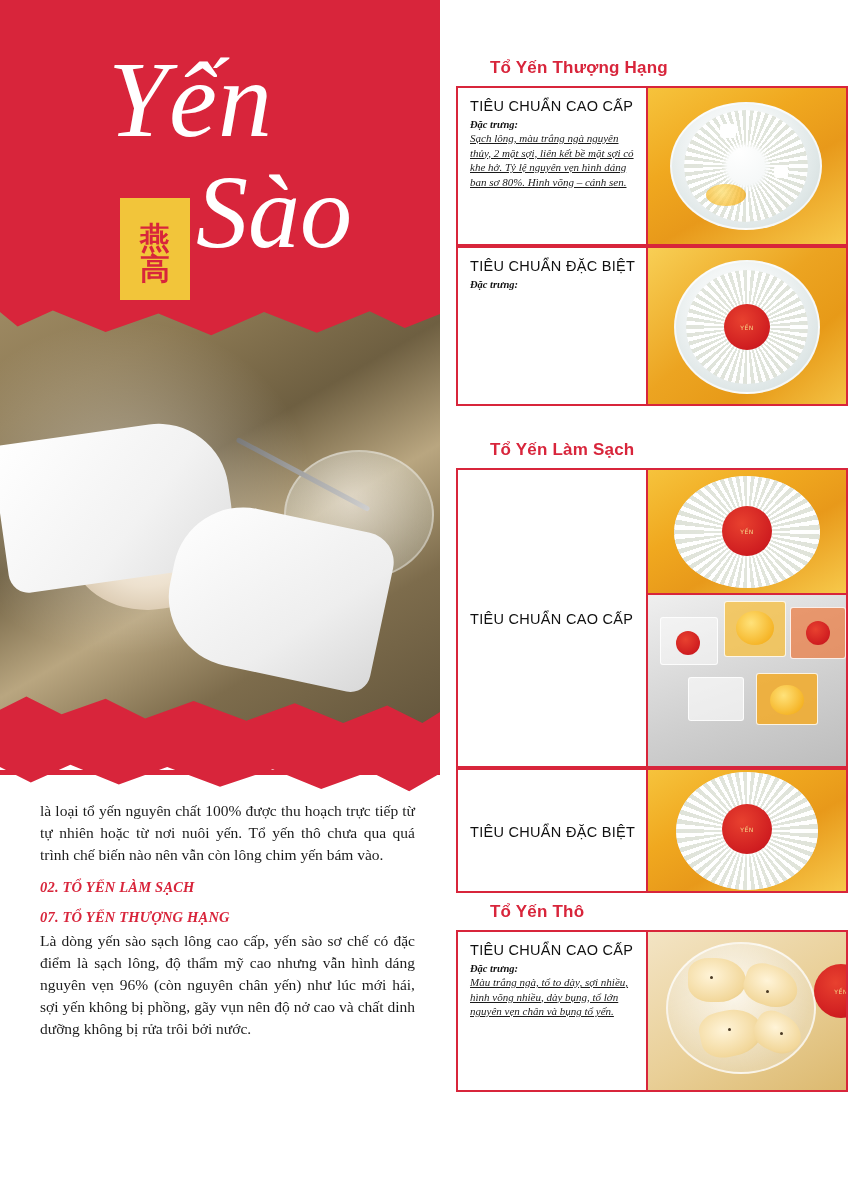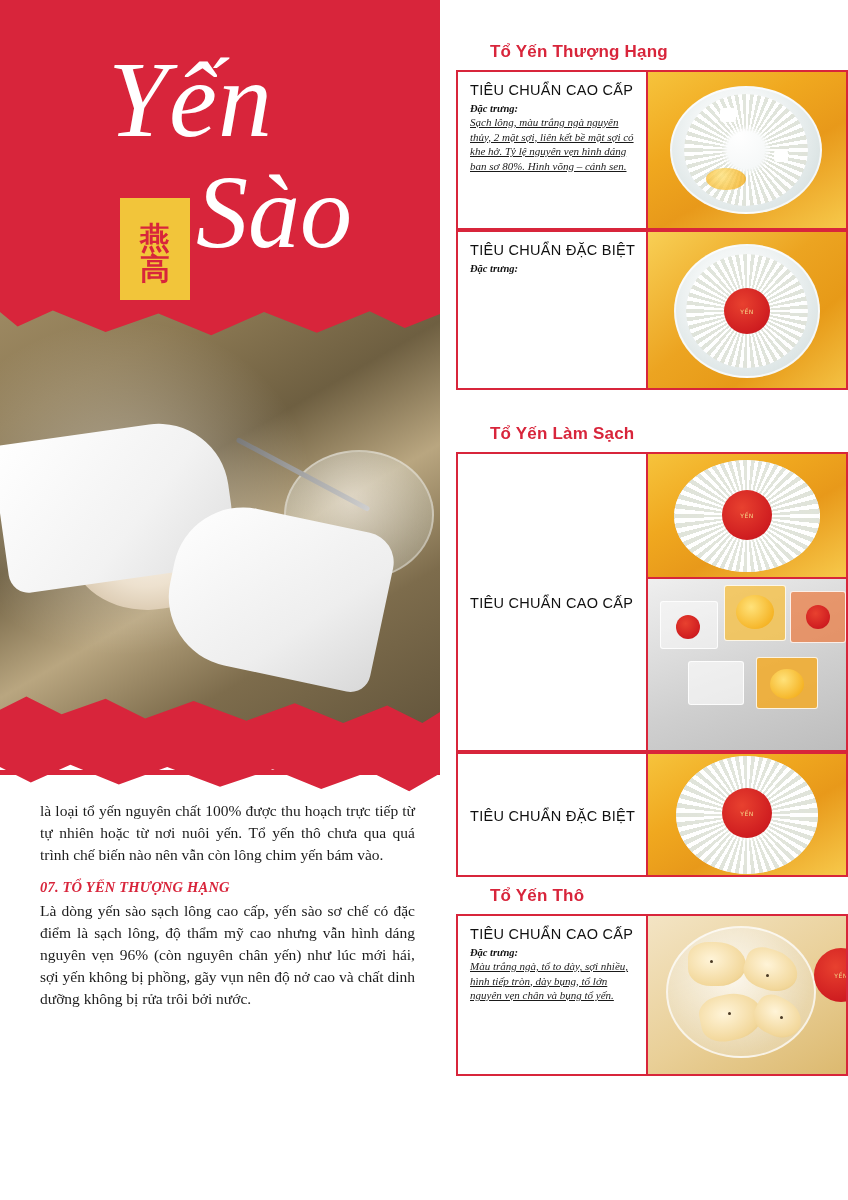--- a/index.html
+++ b/index.html
@@ -165,21 +165,21 @@
     font-family: "Liberation Serif", serif;
     font-size: 15.5px;
     line-height: 1.42;
     color: #1d1d1d;
     text-align: justify;
   }
 
   
   .right-col {
     position: absolute;
-    left: 456px; top: 0;
+    left: 456px; top: 16px;
     width: 392px; height: 868px;
   }
   .grp-title {
     font-family: "Liberation Sans", sans-serif;
     font-weight: bold;
     font-size: 17px;
     color: #d8253b;
     letter-spacing: .2px;
   }
   .panel {
@@ -297,20 +297,21 @@
       <div class="photo-bot-mask"></div>
     </div>
 
     <div class="red-brush"></div>
 
     <div class="left-text">
       <div class="sec">
         <div class="sec-body">là loại tổ yến nguyên chất 100% được thu hoạch trực tiếp từ tự nhiên hoặc từ nơi nuôi yến. Tổ yến thô chưa qua quá trình chế biến nào nên vẫn còn lông chim yến bám vào.</div>
       </div>
       <div class="sec">
+        <div class="sec-title">02. TỔ YẾN LÀM SẠCH</div>
       </div>
       <div class="sec">
         <div class="sec-title">07. TỔ YẾN THƯỢNG HẠNG</div>
         <div class="sec-body">Là dòng yến sào sạch lông cao cấp, yến sào sơ chế có đặc điểm là sạch lông, độ thẩm mỹ cao nhưng vẫn hình dáng nguyên vẹn 96% (còn nguyên chân yến) như lúc mới hái, sợi yến không bị phồng, gãy vụn nên độ nở cao và chất dinh dưỡng không bị rửa trôi bởi nước.</div>
       </div>
     </div>
   </div>
 
   <div class="right-col">
 
@@ -384,21 +385,21 @@
         <div class="red-seal" style="left:74px; top:34px; width:50px; height:50px;">YẾN</div>
       </div>
     </div>
 
     <div class="grp-title" style="position:absolute; left:34px; top:886px;">Tổ Yến Thô</div>
 
     <div class="panel" style="position:absolute; left:0; top:914px; width:392px; height:162px;">
       <div class="cell-text" style="width:188px;">
         <div class="cell-head">TIÊU CHUẨN CAO CẤP</div>
         <div class="cell-sub">Đặc trưng:</div>
-        <div class="cell-desc">Màu trắng ngà, tổ to dày, sợi nhiều, hình tiếp tròn, dày bụng, tổ lớn nguyên vẹn chân và bụng tổ yến.</div>
+        <div class="cell-desc">Màu trắng ngà, tổ to dày, sợi nhiều, hình võng nhiều, dày bụng, tổ lớn nguyên vẹn chân và bụng tổ yến.</div>
       </div>
       <div class="vsep"></div>
       <div class="cell-img" style="flex:1; background:linear-gradient(150deg,#f3e4c4,#e9cf97 55%,#dcb96f);">
         <div class="bowl" style="left:18px; top:10px; width:150px; height:132px; background:radial-gradient(circle at 45% 38%, rgba(255,255,255,.8), rgba(235,225,200,.5) 70%);"></div>
         <div class="raw-chunk" style="left:40px; top:26px; width:58px; height:44px;"></div>
         <div class="raw-chunk" style="left:96px; top:34px; width:54px; height:40px; transform:rotate(18deg);"></div>
         <div class="raw-chunk" style="left:52px; top:78px; width:62px; height:46px; transform:rotate(-12deg);"></div>
         <div class="raw-chunk" style="left:106px; top:82px; width:48px; height:38px; transform:rotate(26deg);"></div>
         <div class="spot" style="left:62px; top:44px;"></div>
         <div class="spot" style="left:118px; top:58px;"></div>

